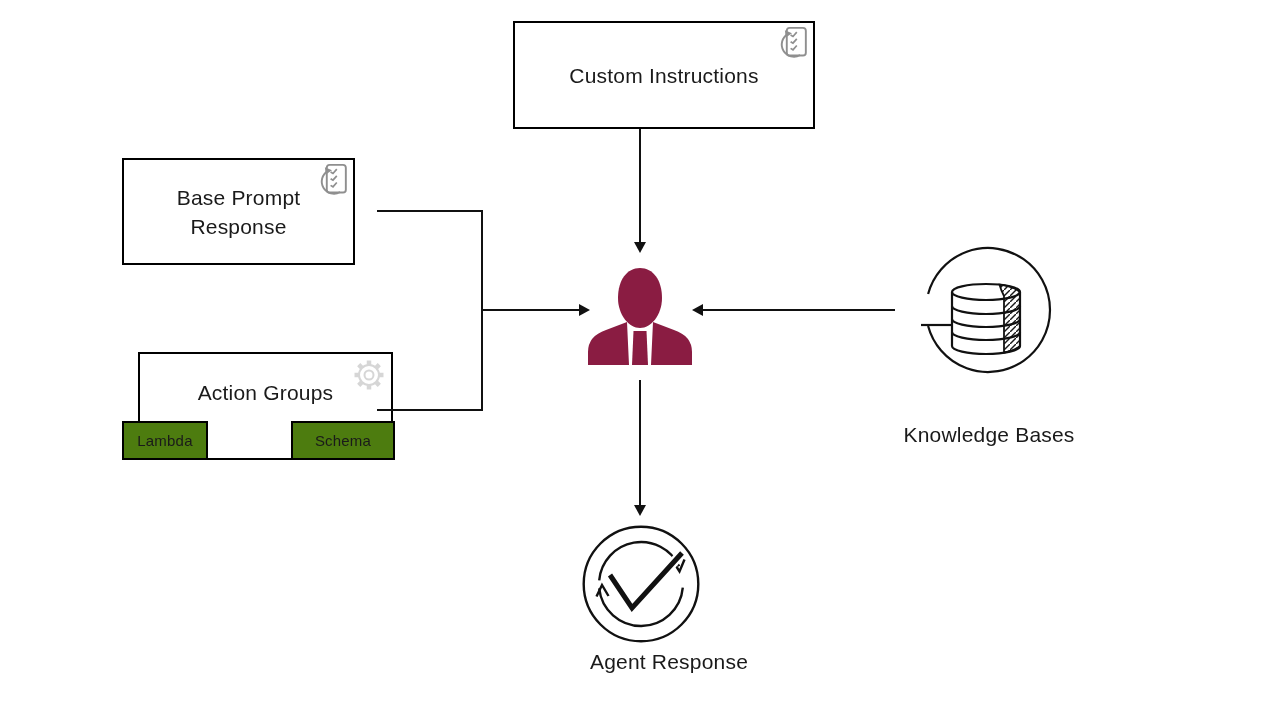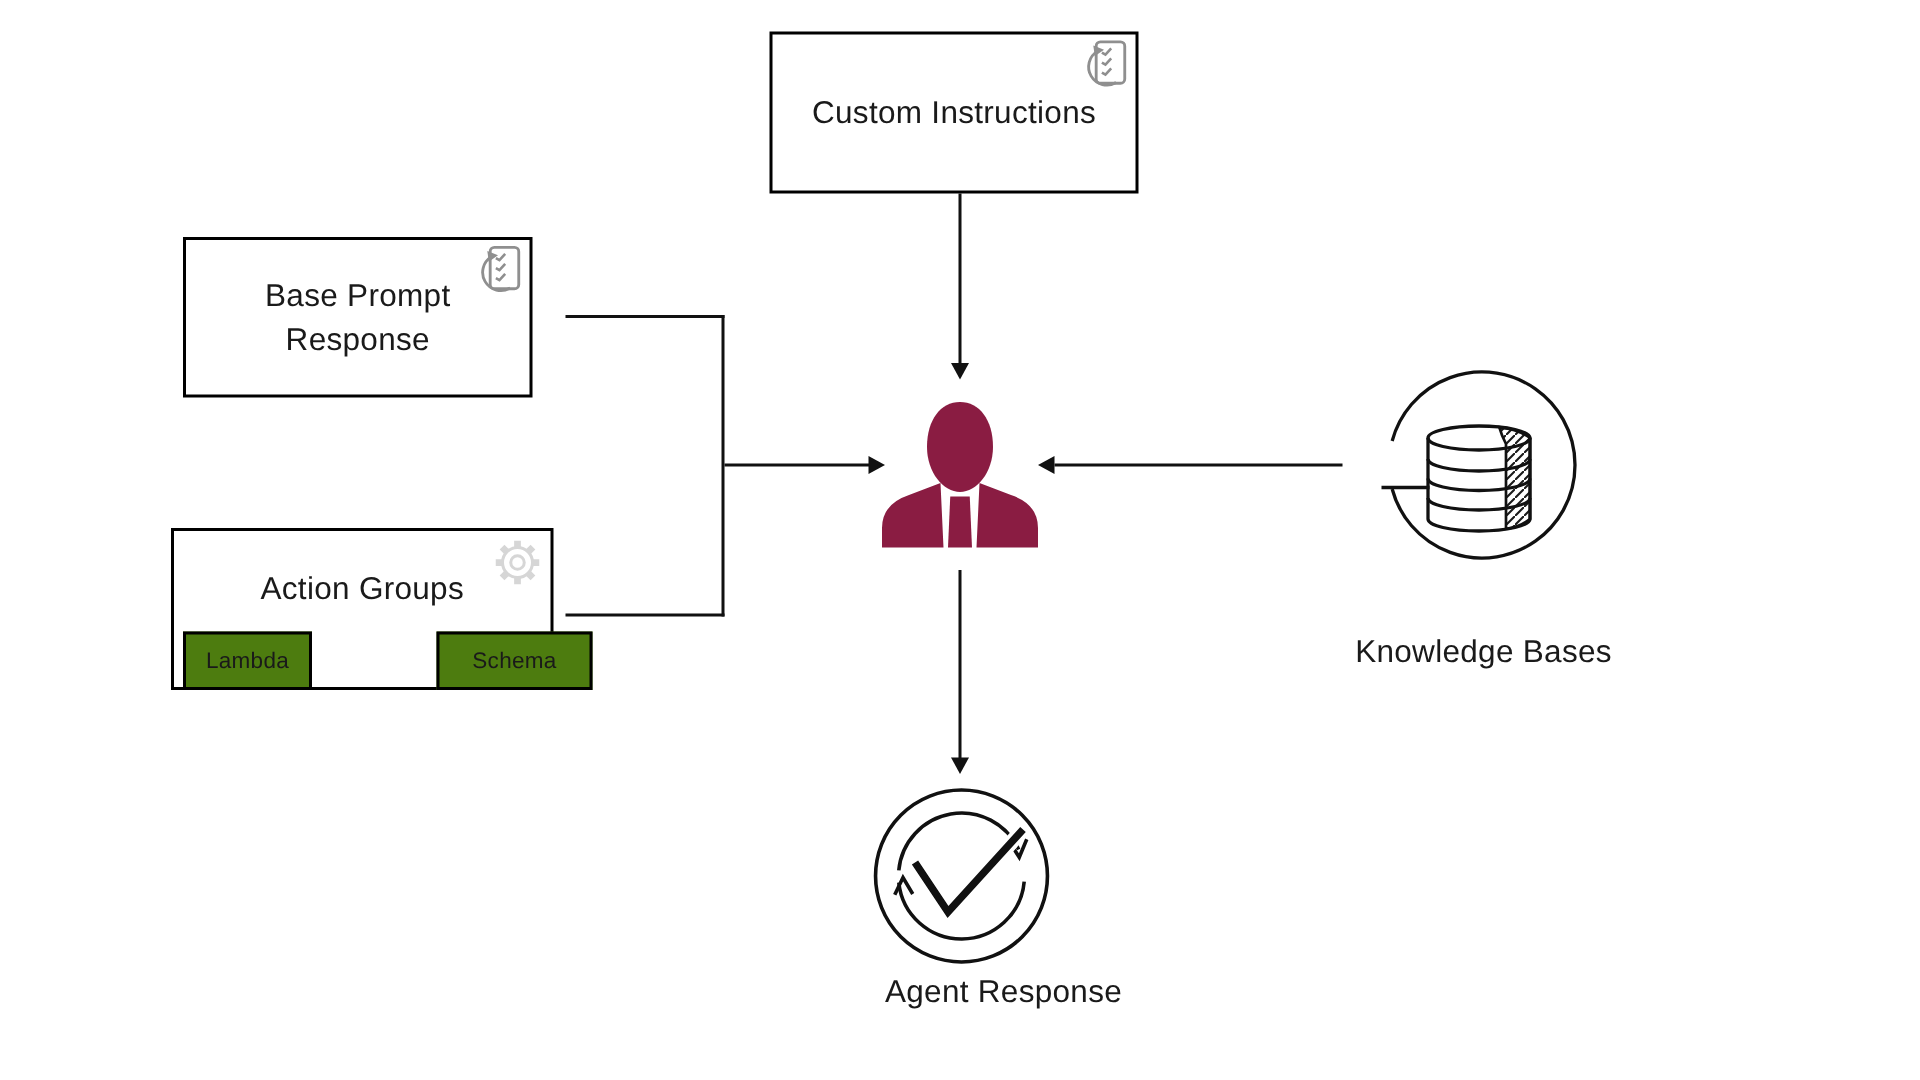--- a/index.html
+++ b/index.html
@@ -37,21 +37,21 @@
   .person-fill{fill:var(--person);}
   .stroke-line{stroke:var(--line);fill:none;}
   .scroll-stroke{stroke:var(--scroll-icon);fill:none;}
   .gear-stroke{stroke:var(--gear-icon);fill:none;}
 </style>
 </head>
 <body>
 
 <div class="canvas">
 
-  <div class="node-box" style="left:513px;top:21px;width:246px;height:108px;text-align:center;">
+  <div class="node-box" style="left:513px;top:21px;width:302px;height:108px;text-align:center;">
     <span>Custom Instructions</span>
     <svg class="corner-icon" width="33" height="40" viewBox="0 0 34 42">
       <g class="scroll-stroke" stroke-width="2">
         <rect x="11" y="2" width="20" height="29" rx="3" fill="#fff"></rect>
         <polyline points="15,9.5 17.5,11 21.5,6.5" stroke-width="1.8"></polyline>
         <polyline points="15,16.5 17.5,18 21.5,13.5" stroke-width="1.8"></polyline>
         <polyline points="15,23.5 17.5,25 21.5,20.5" stroke-width="1.8"></polyline>
         <path d="M25,30.5 A12.5,12.5 0 1 1 12,8.5"></path>
       </g>
       <path d="M16.5,7.5 L9,4.5 L10,12 Z" fill="var(--scroll-icon)" stroke="none"></path>
@@ -68,21 +68,21 @@
         <rect x="11" y="2" width="20" height="29" rx="3" fill="#fff"></rect>
         <polyline points="15,9.5 17.5,11 21.5,6.5" stroke-width="1.8"></polyline>
         <polyline points="15,16.5 17.5,18 21.5,13.5" stroke-width="1.8"></polyline>
         <polyline points="15,23.5 17.5,25 21.5,20.5" stroke-width="1.8"></polyline>
         <path d="M25,30.5 A12.5,12.5 0 1 1 12,8.5"></path>
       </g>
       <path d="M16.5,7.5 L9,4.5 L10,12 Z" fill="var(--scroll-icon)" stroke="none"></path>
     </svg>
   </div>
 
-  <div class="node-box" style="left:114px;top:352px;width:255px;height:108px;padding-bottom:28px;">
+  <div class="node-box" style="left:138px;top:352px;width:255px;height:108px;padding-bottom:28px;">
     <span>Action Groups</span>
     <svg class="corner-icon" width="36" height="36" viewBox="0 0 36 36">
       <g class="gear-stroke" stroke-width="2">
         <circle cx="18" cy="18" r="10"></circle>
         <circle cx="18" cy="18" r="4.5"></circle>
       </g>
       <g class="gear-stroke" stroke-width="4.5">
         <line x1="28" y1="18" x2="32.5" y2="18"></line>
         <line x1="25.1" y1="10.9" x2="28.3" y2="7.7"></line>
         <line x1="18" y1="8" x2="18" y2="3.5"></line>

